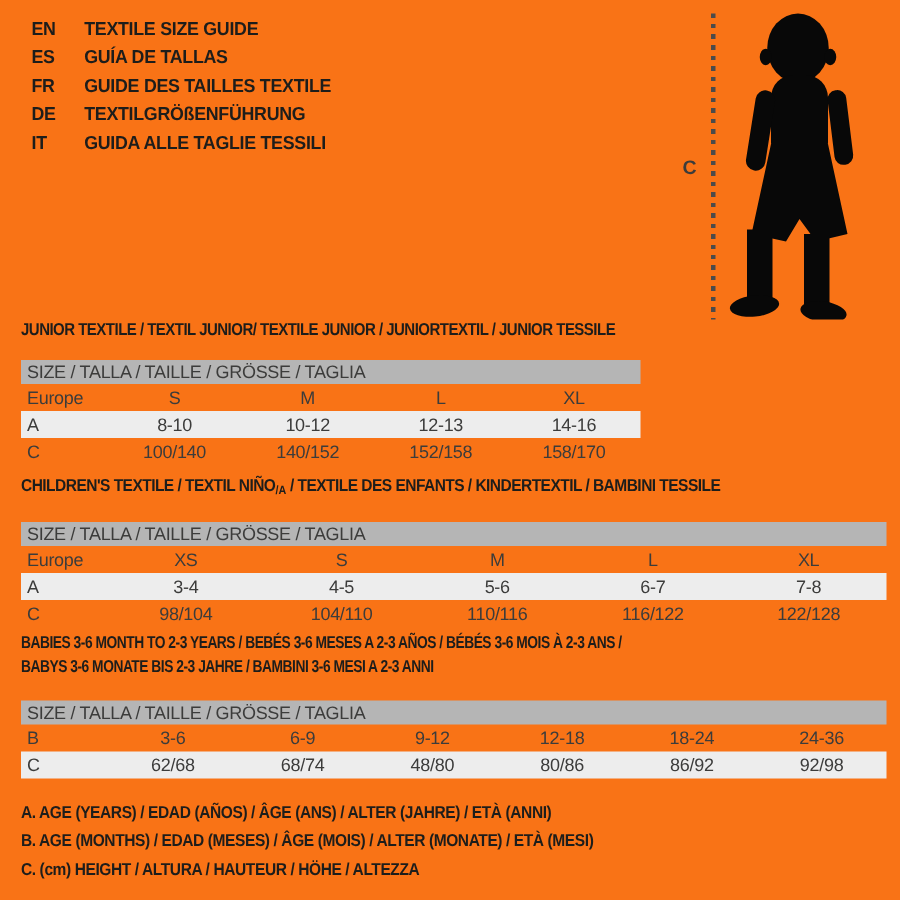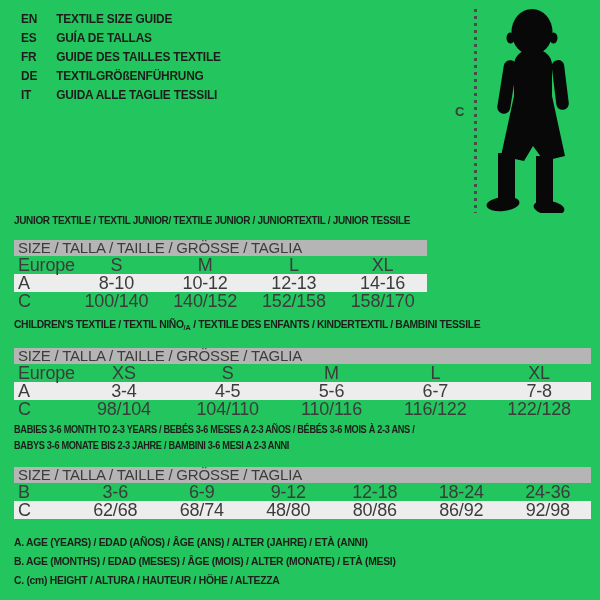--- a/index.html
+++ b/index.html
@@ -1,16 +1,16 @@
 <!DOCTYPE html>
 <html><head>
 <meta charset="utf-8">
 <style>
   html,body{margin:0;padding:0;background:#fff;}
-  #canvas{position:relative;width:600px;height:600px;background:#22c55e;overflow:hidden;
+  #canvas{position:relative;width:600px;height:600px;background:#f97316;overflow:hidden;
           font-family:"Liberation Sans","DejaVu Sans",sans-serif;color:#1d1d1b;}
 
   
   .lang-block{position:absolute;left:21px;top:10px;}
   .lang-row{display:flex;height:19px;line-height:19px;transform:scaleX(0.95);transform-origin:0 50%;}
   .lang-code{width:37px;font-weight:700;font-size:12.5px;letter-spacing:-0.2px;}
   .lang-title{font-weight:700;font-size:12.5px;white-space:nowrap;letter-spacing:-0.2px;}
 
   
   .measure-line{position:absolute;left:474px;top:9px;width:3px;height:204px;
@@ -26,22 +26,22 @@
   .h-babies1{top:423px;font-size:11.5px;transform:scaleX(0.8);}
   .h-babies2{top:439px;font-size:11.5px;transform:scaleX(0.8);}
   .sub{font-size:8px;vertical-align:-2px;letter-spacing:0;}
 
   
   .table{position:absolute;left:14px;}
   .t-junior{top:240px;width:413px;}
   .t-children{top:348px;width:577px;}
   .t-babies{top:467px;width:577px;}
   .size-bar{height:16px;line-height:16px;background:#b5b5b5;color:#3c3c3b;
-            font-size:15px;padding-left:4px;letter-spacing:-0.2px;}
-  .trow{display:flex;height:18px;line-height:18px;font-size:18px;color:#3c3c3b;letter-spacing:-0.2px;}
+            font-size:12px;padding-left:4px;letter-spacing:-0.2px;}
+  .trow{display:flex;height:18px;line-height:18px;font-size:12px;color:#3c3c3b;letter-spacing:-0.2px;}
   .trow.shaded{background:#ededed;}
   .tlabel{width:58px;padding-left:4px;box-sizing:border-box;}
   .tcell{flex:1;text-align:center;}
 
   
   .legend{position:absolute;left:14px;top:533px;}
   .legend-line{height:19px;line-height:19px;font-weight:700;font-size:11.5px;white-space:nowrap;
                transform:scaleX(0.9);transform-origin:0 50%;letter-spacing:-0.3px;color:#1d1d1b;}
 </style>
 </head>

